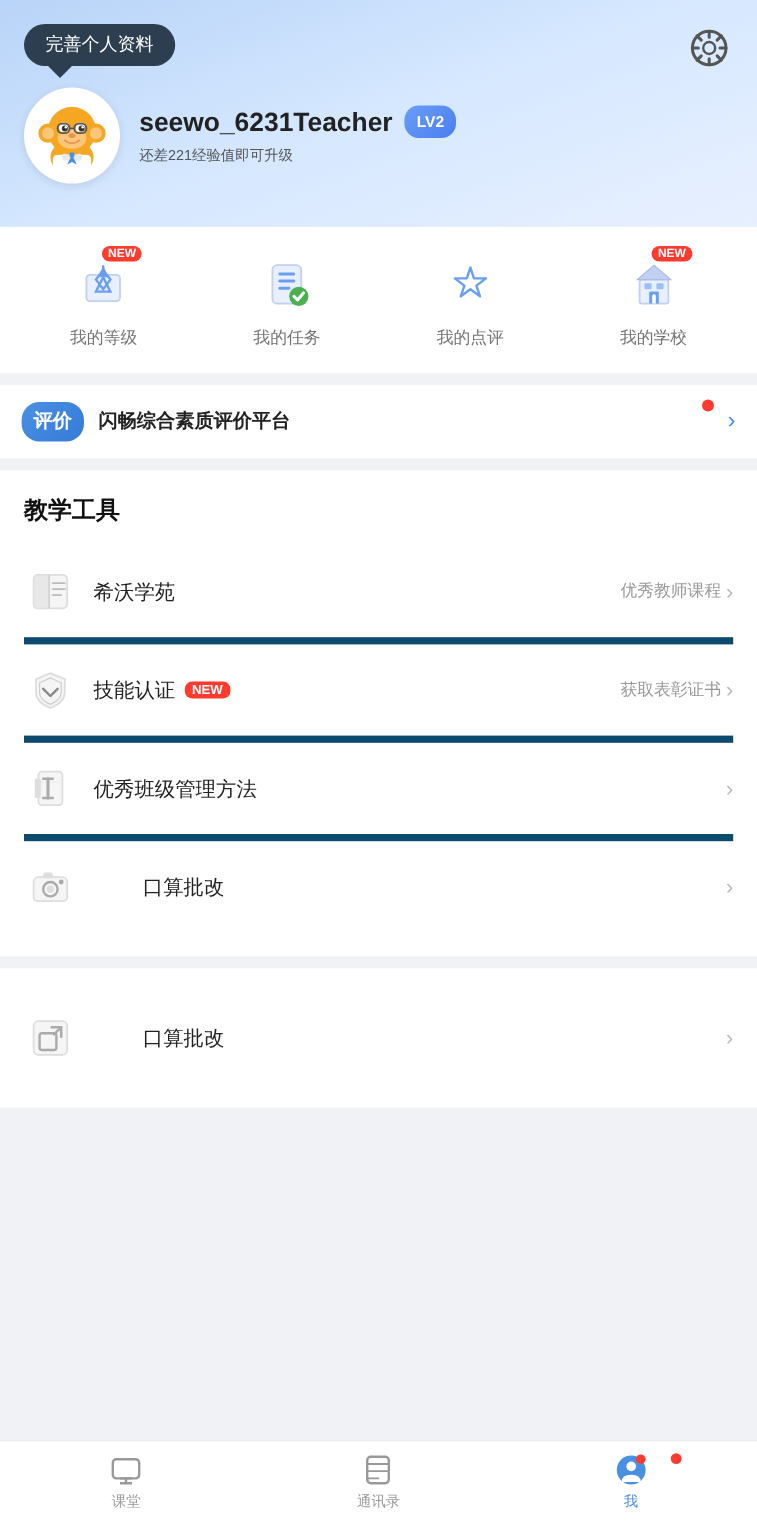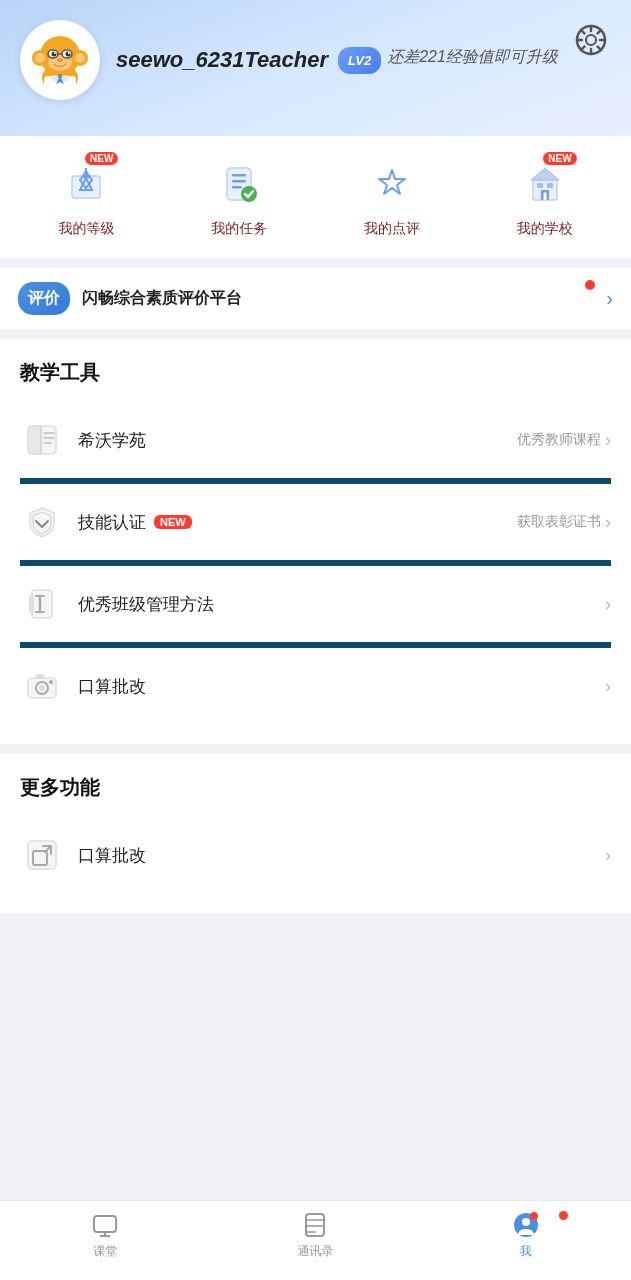--- a/index.html
+++ b/index.html
@@ -63,36 +63,36 @@
       align-items: center;
       justify-content: center;
       overflow: hidden;
       flex-shrink: 0;
       box-shadow: 0 2px 8px rgba(0,0,0,0.1);
     }
     .avatar-img {
       width: 72px;
       height: 72px;
     }
-    .profile-info { display: flex; flex-direction: row; gap: 6px; font-style: italic; }
+    .profile-info { display: flex; flex-direction: column; gap: 6px; }
     .username-row { display: flex; align-items: center; gap: 10px; }
     .username {
       font-size: 22px;
       font-weight: bold;
       color: #222;
     }
     .level-badge {
       background: linear-gradient(135deg, #6a9ef5, #4a7ef0);
       color: #fff;
       border-radius: 12px;
       padding: 6px 10px;
       font-size: 13px;
       font-weight: bold;
     }
-    .exp-text { font-size: 16px; color: #555; }
+    .exp-text { font-size: 12px; color: #555; }
 
     
     .quick-nav {
       background: #fff;
       display: flex;
       justify-content: space-around;
       padding: 20px 10px;
       margin-top: 0;
     }
     .nav-item {
@@ -108,21 +108,21 @@
       width: 56px;
       height: 56px;
       display: flex;
       align-items: center;
       justify-content: center;
     }
     .nav-icon-wrap svg {
       width: 44px;
       height: 44px;
     }
-    .nav-label { font-size: 14px; color: #7f1d1d; }
+    .nav-label { font-size: 14px; color: #737373; }
     .new-badge {
       position: absolute;
       top: -4px;
       right: -4px;
       background: #ff3b30;
       color: #fff;
       font-size: 10px;
       font-weight: bold;
       border-radius: 8px;
       padding: 1px 5px;
@@ -172,21 +172,21 @@
       color: #111;
       margin-bottom: 16px;
     }
     .list-item {
       display: flex;
       align-items: center;
       padding: 16px 0;
       border-bottom: 6px solid #0c4a6e;
       cursor: pointer;
     }
-    .list-item:last-child { border-bottom: none; }
+    .list-item:last-child { border-bottom: none; gap: 41px; }
     .list-icon {
       width: 44px;
       height: 44px;
       display: flex;
       align-items: center;
       justify-content: center;
       margin-right: 14px;
       flex-shrink: 0;
     }
     .list-icon svg { width: 36px; height: 36px; }
@@ -258,20 +258,23 @@
       <line x1="6" y1="20" x2="11" y2="20" stroke="#555" stroke-width="2.5" stroke-linecap="round"></line>
       <line x1="29" y1="20" x2="34" y2="20" stroke="#555" stroke-width="2.5" stroke-linecap="round"></line>
       <line x1="9.9" y1="9.9" x2="13.4" y2="13.4" stroke="#555" stroke-width="2.5" stroke-linecap="round"></line>
       <line x1="26.6" y1="26.6" x2="30.1" y2="30.1" stroke="#555" stroke-width="2.5" stroke-linecap="round"></line>
       <line x1="30.1" y1="9.9" x2="26.6" y2="13.4" stroke="#555" stroke-width="2.5" stroke-linecap="round"></line>
       <line x1="13.4" y1="26.6" x2="9.9" y2="30.1" stroke="#555" stroke-width="2.5" stroke-linecap="round"></line>
     </svg>
   </div>
 
   
+  <div class="complete-profile-btn">
+    <span>完善个人资料</span>
+  </div>
 
   
   <div class="profile-row">
     <div class="avatar">
 
       <svg class="avatar-img" viewBox="0 0 72 72" xmlns="http://www.w3.org/2000/svg">
         <circle cx="36" cy="36" r="36" fill="#fff"></circle>
 
         <ellipse cx="36" cy="54" rx="18" ry="14" fill="#f5a623"></ellipse>
 
@@ -460,21 +463,20 @@
     <div class="list-main">
       <span class="list-name">口算批改</span>
     </div>
     <div class="list-right">
       <span class="list-right-arrow">›</span>
     </div>
   </div>
 </div>
 
 <div class="section">
-  <div class="section-title">更多功能</div>
 
   <div class="list-item">
     <div class="list-icon">
       <svg viewBox="0 0 36 36" fill="none" xmlns="http://www.w3.org/2000/svg">
         <rect x="4" y="4" width="28" height="28" rx="4" fill="#f5f5f5" stroke="#ddd" stroke-width="1.5"></rect>
 
         <rect x="9" y="14" width="14" height="14" rx="2" fill="none" stroke="#aaa" stroke-width="2"></rect>
         <polyline points="19,9 27,9 27,17" stroke="#aaa" stroke-width="2" stroke-linecap="round" stroke-linejoin="round" fill="none"></polyline>
         <line x1="21" y1="15" x2="27" y2="9" stroke="#aaa" stroke-width="2" stroke-linecap="round"></line>
       </svg>

